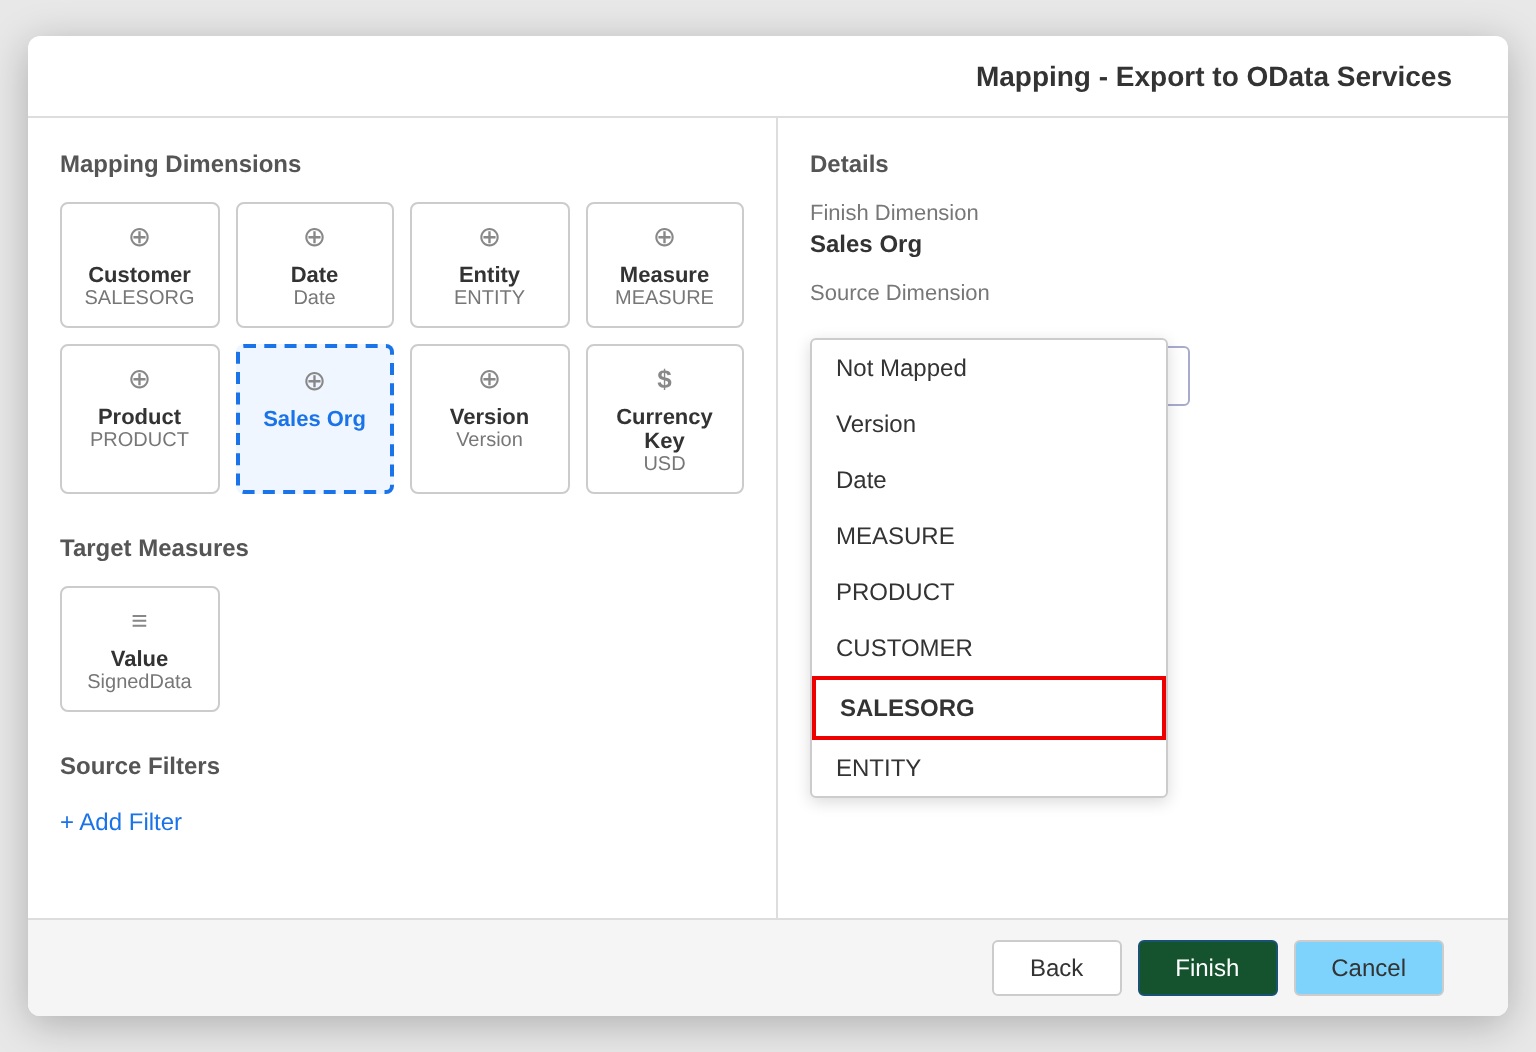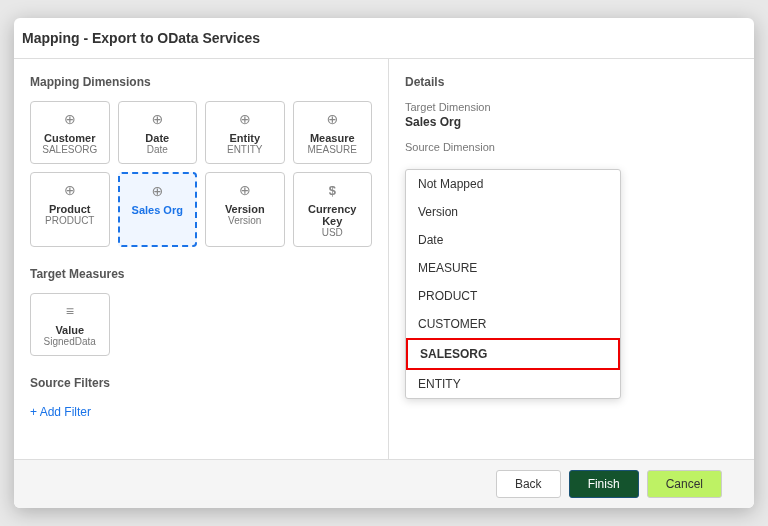--- a/index.html
+++ b/index.html
@@ -18,26 +18,26 @@
       border-radius: 6px;
       width: 740px;
       height: 490px;
       box-shadow: 0 4px 20px rgba(0,0,0,0.25);
       display: flex;
       flex-direction: column;
       overflow: hidden;
     }
 
     .modal-header {
-      padding: 12px 8px;
+      padding: 12px 28px;
       border-bottom: 1px solid #ddd;
       font-size: 14px;
       font-weight: 600;
       color: #333;
-      text-align: left;
+      text-align: right;
     }
 
     .modal-body {
       display: flex;
       flex: 1;
       overflow: hidden;
     }
 
     .left-panel {
       width: 375px;
@@ -170,21 +170,21 @@
       padding: 2px 6px;
       font-size: 11px;
       cursor: pointer;
       margin-left: 6px;
     }
 
     .dropdown-list {
       position: absolute;
       top: 110px;
       left: 16px;
-      width: 216px;
+      width: 179px;
       background: #fff;
       border: 1px solid #ccc;
       border-radius: 3px;
       box-shadow: 0 2px 8px rgba(0,0,0,0.15);
       z-index: 10;
     }
 
     .dropdown-list .drop-item {
       padding: 7px 12px;
       font-size: 12px;
@@ -221,21 +221,21 @@
       color: #333;
     }
 
     .btn-finish {
       background: #14532d;
       color: #fff;
       border-color: #1a5276;
     }
 
     .btn-cancel {
-      background: #bef264;
+      background: #7dd3fc;
       color: #333;
     }
 
     .crosshair-icon::before {
       content: '⊕';
       font-size: 14px;
       color: #888;
     }
 
     .dollar-icon::before {
@@ -332,21 +332,21 @@
         <div class="section-title">Source Filters</div>
         <button class="add-filter-btn">+ Add Filter</button>
       </div>
 
     </div>
 
     <div class="right-panel">
 
       <div class="details-section-title">Details</div>
 
-      <div class="field-label">Target Dimension</div>
+      <div class="field-label">Finish Dimension</div>
       <div class="field-value">Sales Org</div>
 
       <div class="source-dim-label">Source Dimension</div>
 
       <div class="dropdown-trigger">
         <span>Please select</span>
         <button class="caret-btn">▼</button>
       </div>
 
       <div class="dropdown-list">

